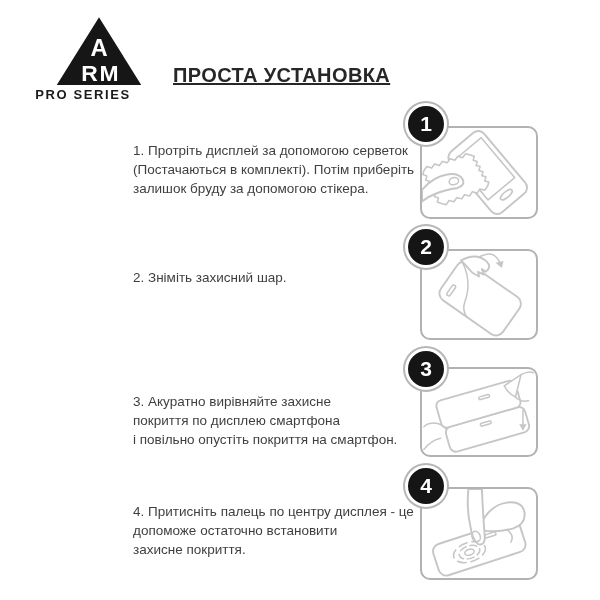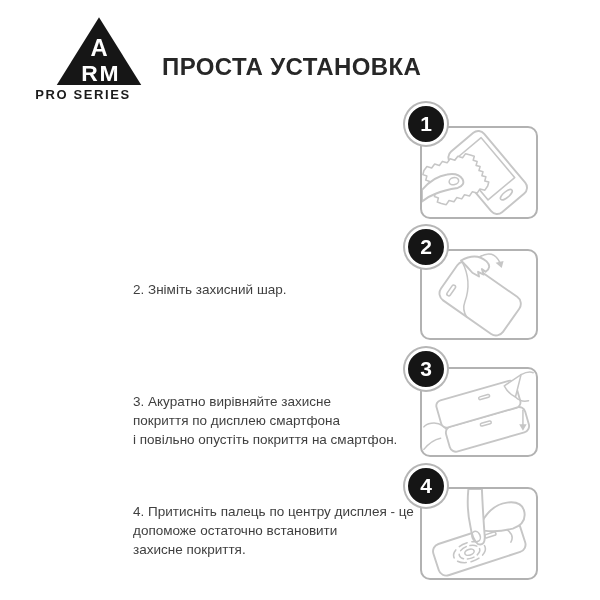--- a/index.html
+++ b/index.html
@@ -8,32 +8,33 @@
     font-family:"Liberation Sans",sans-serif;
   }
   
   .logo-svg{position:absolute;left:55px;top:16px;width:88px;height:71px;}
   .logo-sub{
     position:absolute;left:27px;top:87px;width:112px;text-align:center;
     font-size:13px;font-weight:700;letter-spacing:1.6px;color:#1b1b1b;
   }
   
   .title{
-    position:absolute;left:157px;top:48px;margin:5px;
-    font-size:24px;font-weight:700;letter-spacing:0.4px;color:#272727;
+    position:absolute;left:157px;top:48px;margin:16px;
+    font-size:20px;font-weight:700;letter-spacing:0.4px;color:#272727;
     white-space:nowrap;
+    text-decoration:underline;
   }
   
   .step-text{
     position:absolute;left:133px;width:300px;
     font-size:13.5px;line-height:19px;color:#3f3f3f;
     white-space:pre-line;
   }
   .step-text.s1{top:141px;}
-  .step-text.s2{top:280px;}
+  .step-text.s2{top:268px;}
   .step-text.s3{top:384px;margin-top:8px;}
   .step-text.s4{top:502px;}
   
   .frame{
     position:absolute;left:420px;width:118px;background:#fff;
     border:2px solid #b2b2b2;border-radius:10px;box-sizing:border-box;
   }
   .frame svg{position:absolute;left:0;top:0;width:100%;height:100%;}
   .frame.f1{top:126px;height:93px;}
   .frame.f2{top:249px;height:91px;}
@@ -65,20 +66,23 @@
     <svg class="logo-svg" viewBox="0 0 100 80">
       <polygon points="50,1 98,78 2,78" fill="#161616"></polygon>
       <text x="50" y="45" text-anchor="middle" fill="#ffffff" font-size="27" font-weight="700" font-family="Liberation Sans, sans-serif">A</text>
       <text x="52" y="73" text-anchor="middle" fill="#ffffff" letter-spacing="2" font-size="26" font-weight="700" font-family="Liberation Sans, sans-serif">RM</text>
     </svg>
     <div class="logo-sub">PRO SERIES</div>
   </div>
 
   <h1 class="title">ПРОСТА УСТАНОВКА</h1>
 
+  <div class="step-text s1">1. Протріть дисплей за допомогою серветок
+(Постачаються в комплекті). Потім приберіть
+залишок бруду за допомогою стікера.</div>
   <div class="step-text s2">2. Зніміть захисний шар.</div>
   <div class="step-text s3">3. Акуратно вирівняйте захисне
 покриття по дисплею смартфона
 і повільно опустіть покриття на смартфон.</div>
   <div class="step-text s4">4. Притисніть палець по центру дисплея - це
 допоможе остаточно встановити
 захисне покриття.</div>
 
   <div class="badge b1">1</div>
   <div class="badge b2">2</div>

